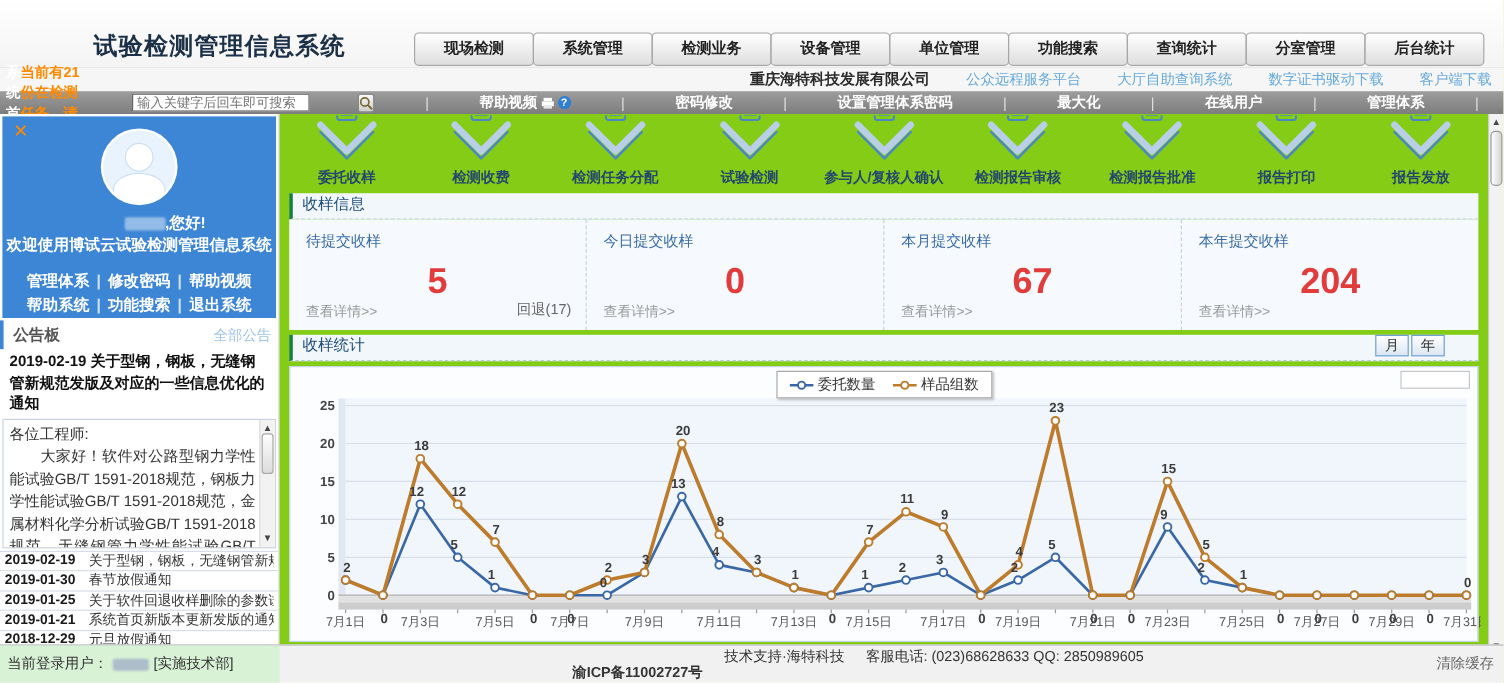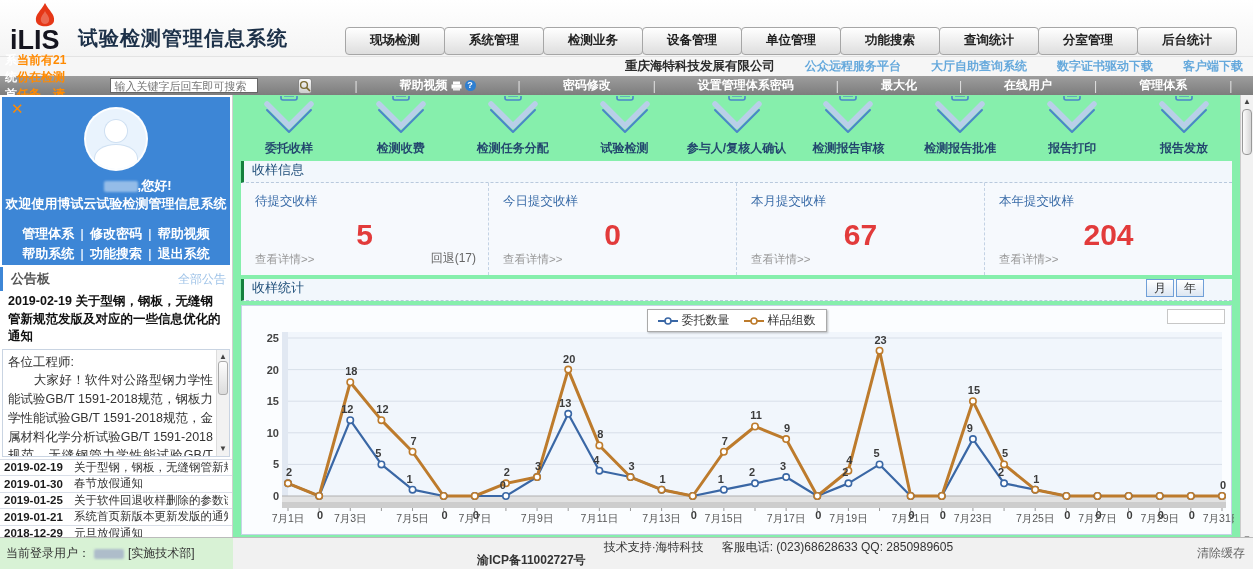--- a/index.html
+++ b/index.html
@@ -18,21 +18,21 @@
   #nav-tabs { position:absolute; right:16px; top:27px; display:flex; }
   .nav-tab { width:100px; text-align:center; font-size:12.5px; font-weight:bold; color:#222;
     padding:4px 0 5px 0; background:linear-gradient(#ffffff,#dedede); border:1px solid #a6a6a6;
     border-radius:4px; margin-left:-1px; cursor:pointer; }
 
   
   #subheader { position:absolute; top:57px; left:0; width:1253px; height:19px;
     background:#f6f6f6; display:flex; align-items:center; justify-content:flex-end;
     padding-right:10px; gap:30px; }
   #company { font-size:12.5px; font-weight:bold; color:#2b2b2b; }
-  .sub-link { font-size:12px; font-weight:bold; color:#66a9dc; cursor:pointer; }
+  .sub-link { font-size:12px; font-weight:normal; color:#66a9dc; cursor:pointer; }
 
   
   #toolbar { position:absolute; top:76px; left:0; width:1253px; height:19px;
     background:linear-gradient(#9d9d9d,#7d7d7d); display:flex; align-items:center;
     color:#fff; font-size:12px; }
   #home-tab { margin-left:5px; font-weight:bold; }
   #toolbar-right { margin-left:auto; display:flex; align-items:center;gap:37px; }
   #task-alert { color:#ff8a00; font-weight:bold; margin-right:6px; }
   #search-input { width:148px; height:15px; font-size:11px; color:#666; border:1px solid #666;
     padding:0 3px; background:#fff; }
@@ -76,21 +76,21 @@
   .mini-scroll .thumb { position:absolute; top:11px; left:1px; width:10px; height:34px;
     background:linear-gradient(#fdfdfd,#dcdcdc); border:1px solid #aaa; border-radius:3px; }
   #notice-list { margin-top:2px; }
   .notice-row { display:flex; gap:8px; padding:1px 4px; border-top:1px solid #d8dee8;
     font-size:11.5px; white-space:nowrap; overflow:hidden; background:#fff; height:16.5px; align-items:center; }
   .notice-date { font-weight:bold; color:#1a1a1a; flex:0 0 62px; }
   .notice-text { color:#333; overflow:hidden; }
 
   
   #main { position:absolute; top:95px; left:233px; width:1007px; height:450px;
-    background:#86efac; overflow:hidden; }
+    background:#84cc16; overflow:hidden; }
 
   #workflow { display:flex; height:64px; padding-top:1px; }
   .wf-step { flex:1; text-align:center; position:relative; }
   .wf-iconbox { height:44px; overflow:hidden; position:relative; }
   .wf-iconbox svg { position:absolute; left:50%; top:-8px; transform:translateX(-50%); }
   .wf-label { font-size:12px; font-weight:bold; color:#23476e; margin-top:0; }
 
   .section-head { margin:2px 8px 0 8px; height:22px; display:flex; align-items:flex-start;
     border-left:3px solid #15803d; padding-left:8px; background:#f2f7fc;
     border-bottom:1px dashed #b9c9dd; }
@@ -136,27 +136,20 @@
   .redacted-dark { display:inline-block; width:30px; height:10px; background:#aebdca;
     border-radius:2px; filter:blur(1px); }
   #footer-center { flex:1; display:flex; justify-content:center; gap:18px; }
   #footer-icp { font-weight:bold;margin-top:13px; }
   #clear-cache { margin-right:8px; color:#666; cursor:pointer; }
 </style>
 </head>
 <body>
 
 <div id="header">
-  <div id="logo">
-    <svg class="flame" width="26" height="30" viewBox="0 0 26 30">
-      <path d="M13 1 C9 9 3 12 4 19 C5 26 21 26 22 19 C23 12 17 9 13 1 Z" fill="#e63717"></path>
-      <path d="M13 9 C11 13 8 15 9 19 C10 23 16 23 17 19 C18 15 15 13 13 9 Z" fill="#ffffff" opacity="0.25"></path>
-    </svg>
-    <span class="ilis">iLIS</span>
-  </div>
   <div id="app-title">试验检测管理信息系统</div>
   <div id="nav-tabs">
     <div class="nav-tab">现场检测</div>
     <div class="nav-tab">系统管理</div>
     <div class="nav-tab">检测业务</div>
     <div class="nav-tab">设备管理</div>
     <div class="nav-tab">单位管理</div>
     <div class="nav-tab">功能搜索</div>
     <div class="nav-tab">查询统计</div>
     <div class="nav-tab">分室管理</div>

